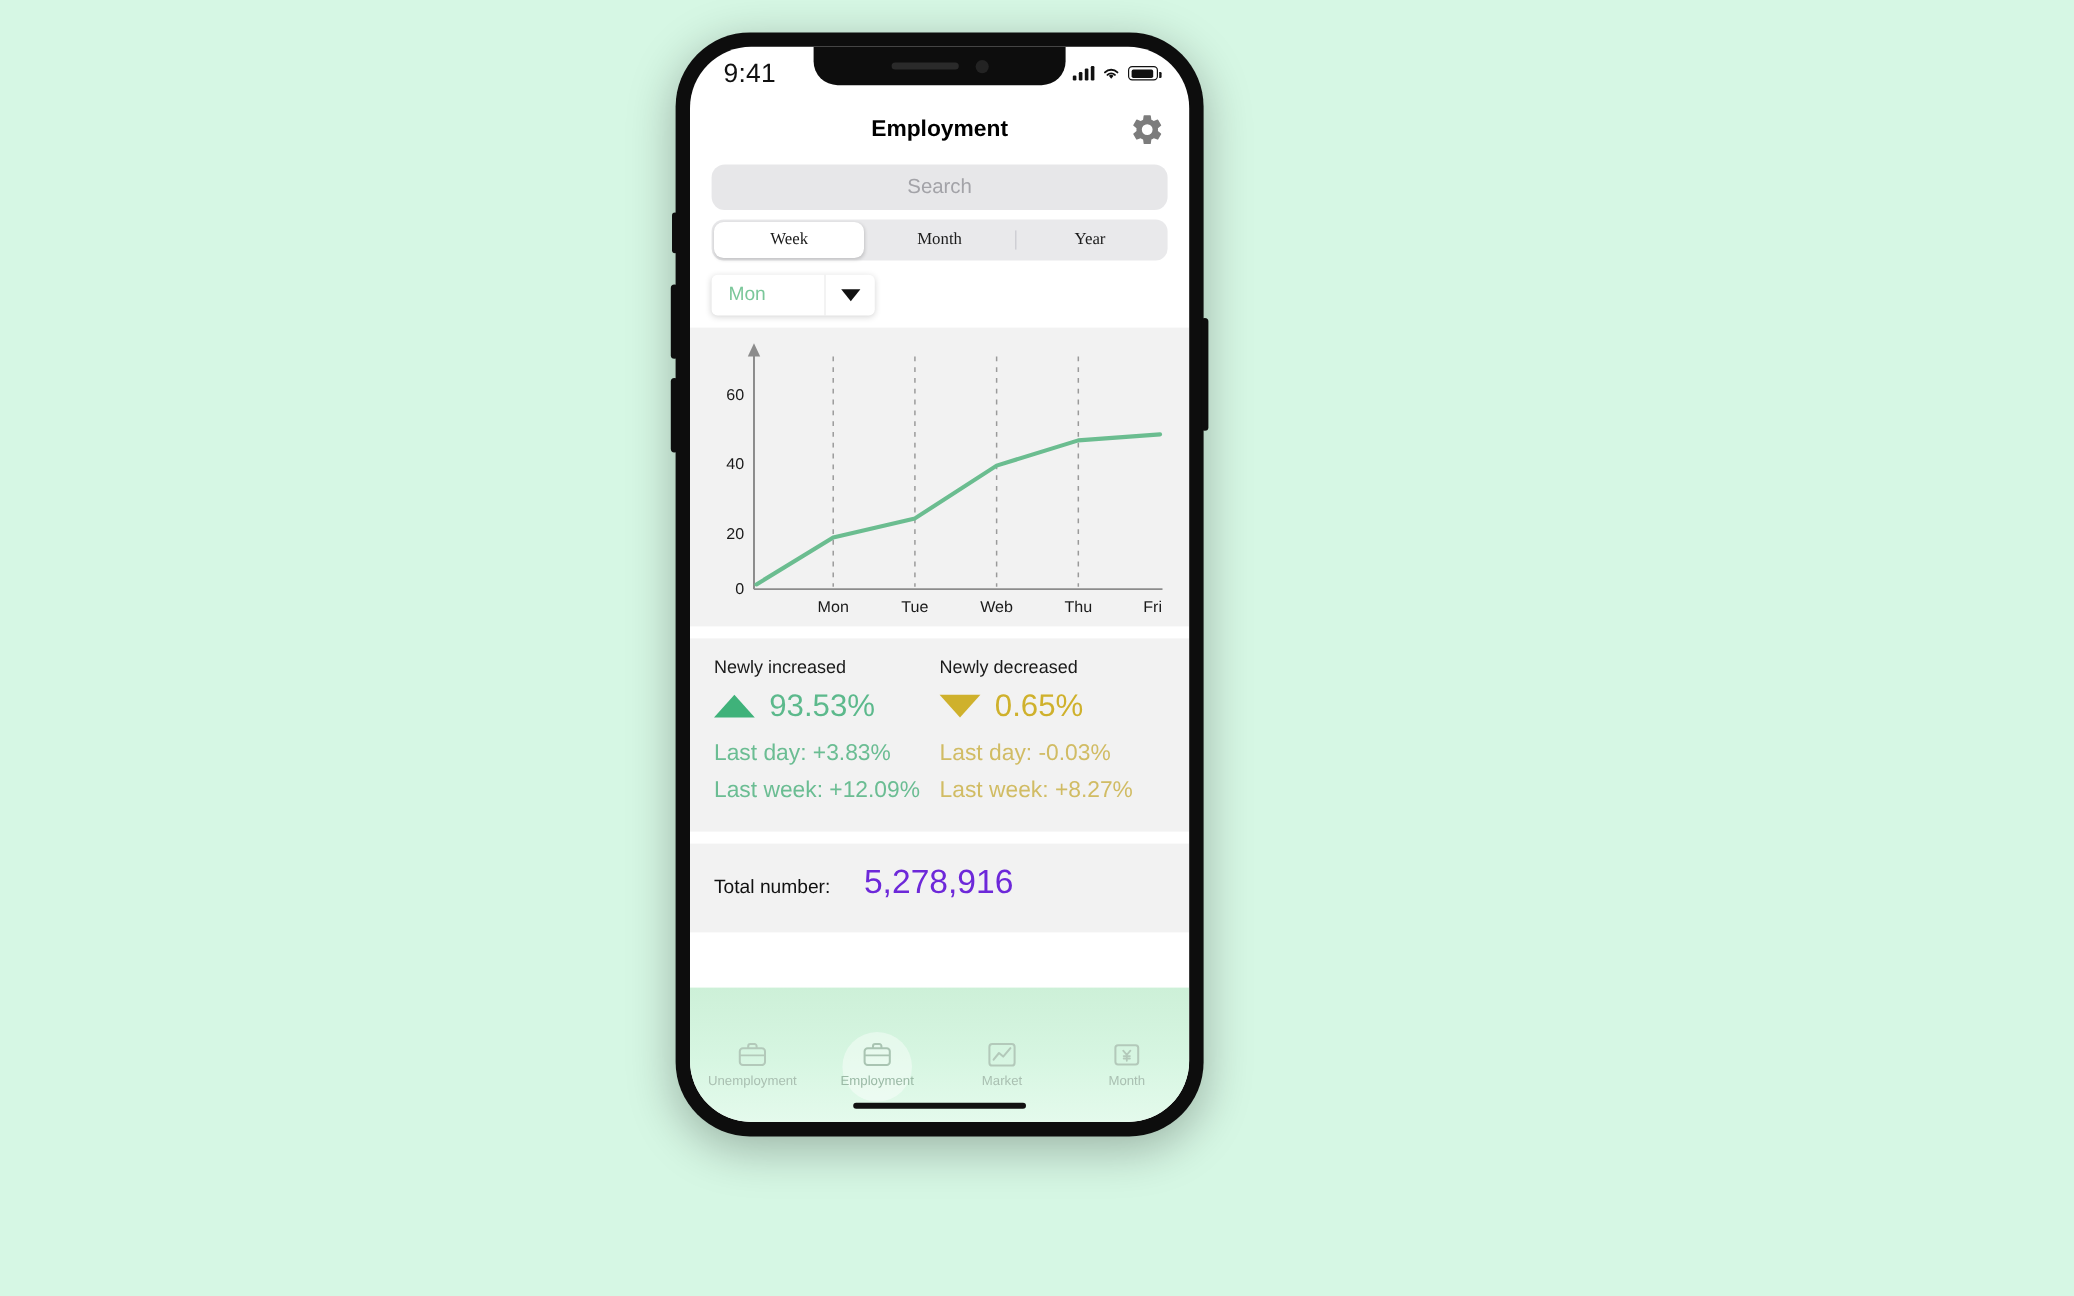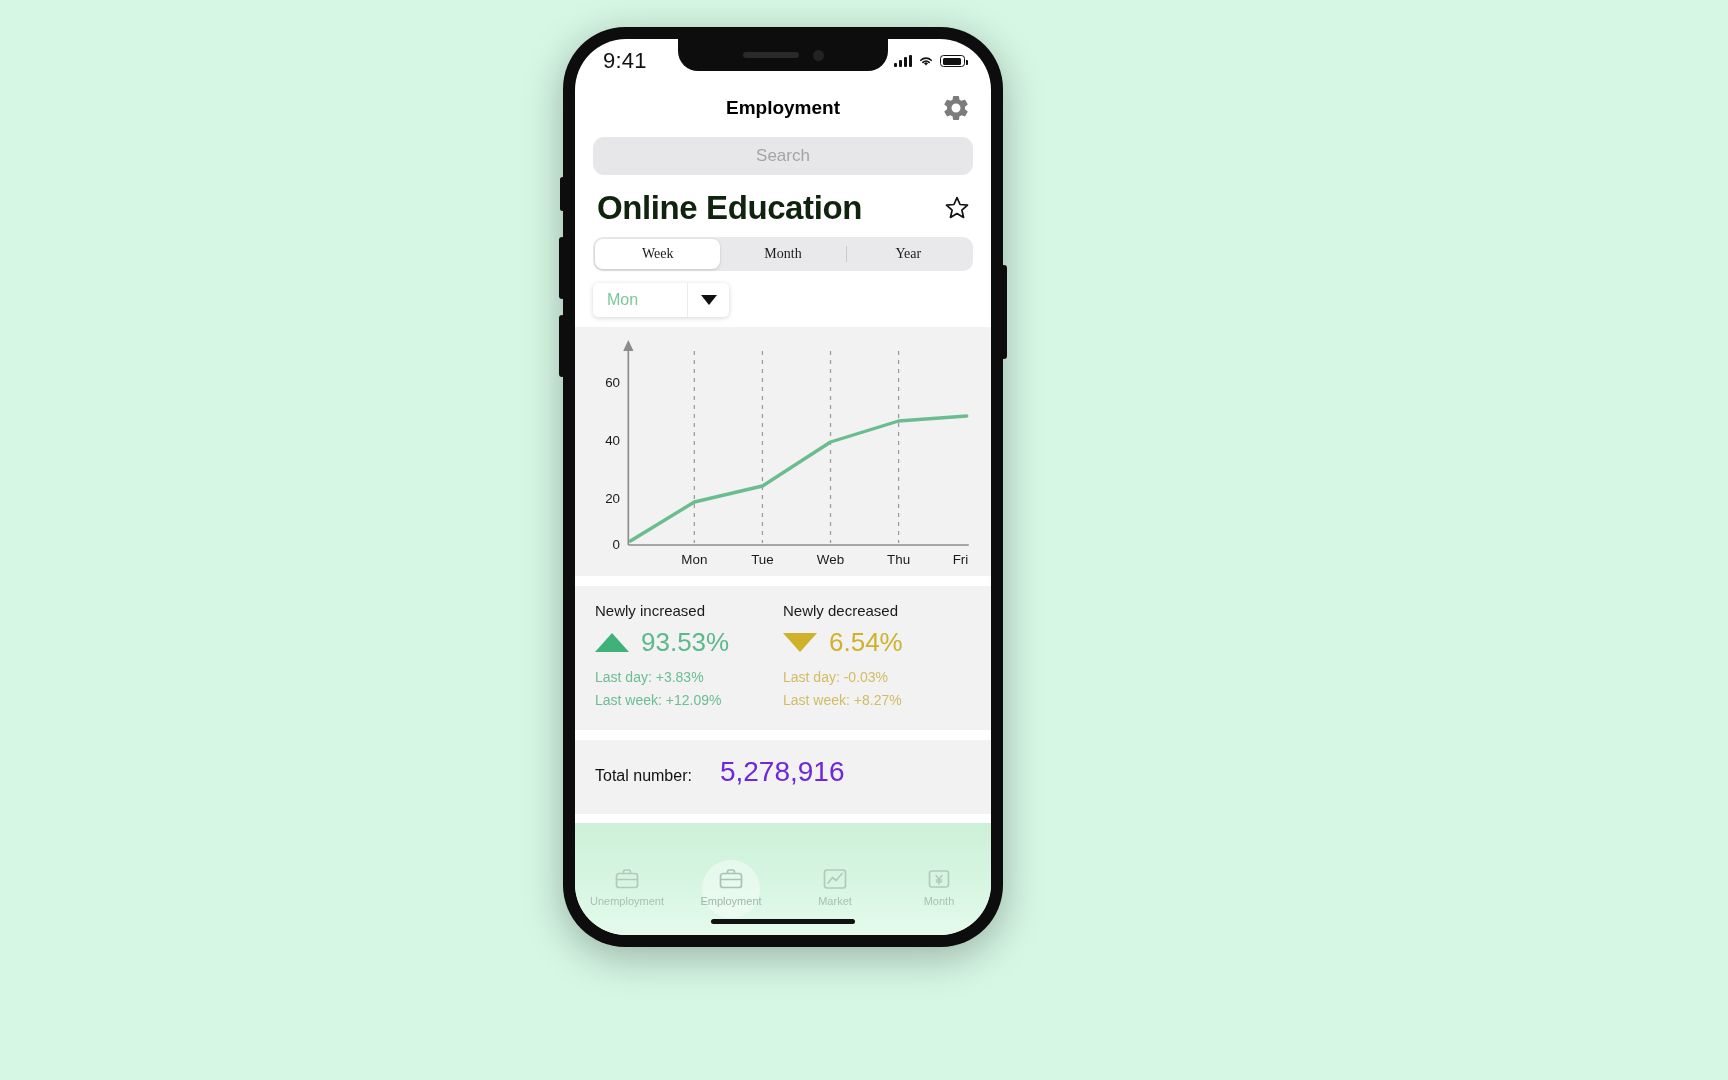--- a/index.html
+++ b/index.html
@@ -138,21 +138,21 @@
     width: 0; height: 0; border-left: 17px solid transparent;
     border-right: 17px solid transparent; border-bottom: 19px solid #3fb27a;
   }
   .tri-down {
     width: 0; height: 0; border-left: 17px solid transparent;
     border-right: 17px solid transparent; border-top: 19px solid #cfb12c;
   }
   .stat-value { font-size: 26px; }
   .stat-value.up { color: #5cb98c; }
   .stat-value.down { color: #cfb12c; }
-  .stat-sub { font-size: 14px; line-height: 1.65; }
+  .stat-sub { font-size: 19px; line-height: 1.65; }
   .stat-sub.up { color: #6bbd93; }
   .stat-sub.down { color: #d1bc64; }
 
   
   .total-card { padding: 16px 20px 26px; display: flex; align-items: baseline; gap: 28px; }
   .total-label { font-size: 16px; color: #111; }
   .total-value { font-size: 28px; color: #6d28d9; }
 
   
   .tabbar {
@@ -232,26 +232,20 @@
             </svg>
             <span class="search-placeholder">Search</span>
             <svg width="15" height="20" viewBox="0 0 15 20">
               <rect x="5" y="2" width="5" height="9.5" rx="2.5" fill="#5e5e63"></rect>
               <path d="M3 9.5a4.5 4.5 0 0 0 9 0" stroke="#5e5e63" stroke-width="1.4" fill="none" stroke-linecap="round"></path>
               <line x1="7.5" y1="14" x2="7.5" y2="17" stroke="#5e5e63" stroke-width="1.4" stroke-linecap="round"></line>
             </svg>
           </div>
         </div>
 
-        <div class="page-title-row">
-          <div class="page-title">Online Education</div>
-          <svg class="star-btn" viewBox="0 0 24 24">
-            <path d="M12 3.1l2.62 5.9 6.38.56-4.82 4.25 1.43 6.27L12 16.78l-5.61 3.3 1.43-6.27L3 9.56l6.38-.56L12 3.1z" fill="none" stroke="#111" stroke-width="1.5" stroke-linejoin="round"></path>
-          </svg>
-        </div>
 
         <div class="seg-wrap">
           <div class="segmented">
             <div class="seg-item active">Week</div>
             <div class="seg-item">Month</div>
             <div class="seg-item divided">Year</div>
           </div>
         </div>
 
         <div class="dd-wrap">
@@ -298,21 +292,21 @@
               <span class="tri-up"></span>
               <span class="stat-value up">93.53%</span>
             </div>
             <div class="stat-sub up">Last day: +3.83%</div>
             <div class="stat-sub up">Last week: +12.09%</div>
           </div>
           <div class="stat-col">
             <div class="stat-label">Newly decreased</div>
             <div class="stat-main">
               <span class="tri-down"></span>
-              <span class="stat-value down">6.54%</span>
+              <span class="stat-value down">0.65%</span>
             </div>
             <div class="stat-sub down">Last day: -0.03%</div>
             <div class="stat-sub down">Last week: +8.27%</div>
           </div>
         </div>
 
         <div class="card total-card">
           <span class="total-label">Total number:</span>
           <span class="total-value">5,278,916</span>
         </div>

